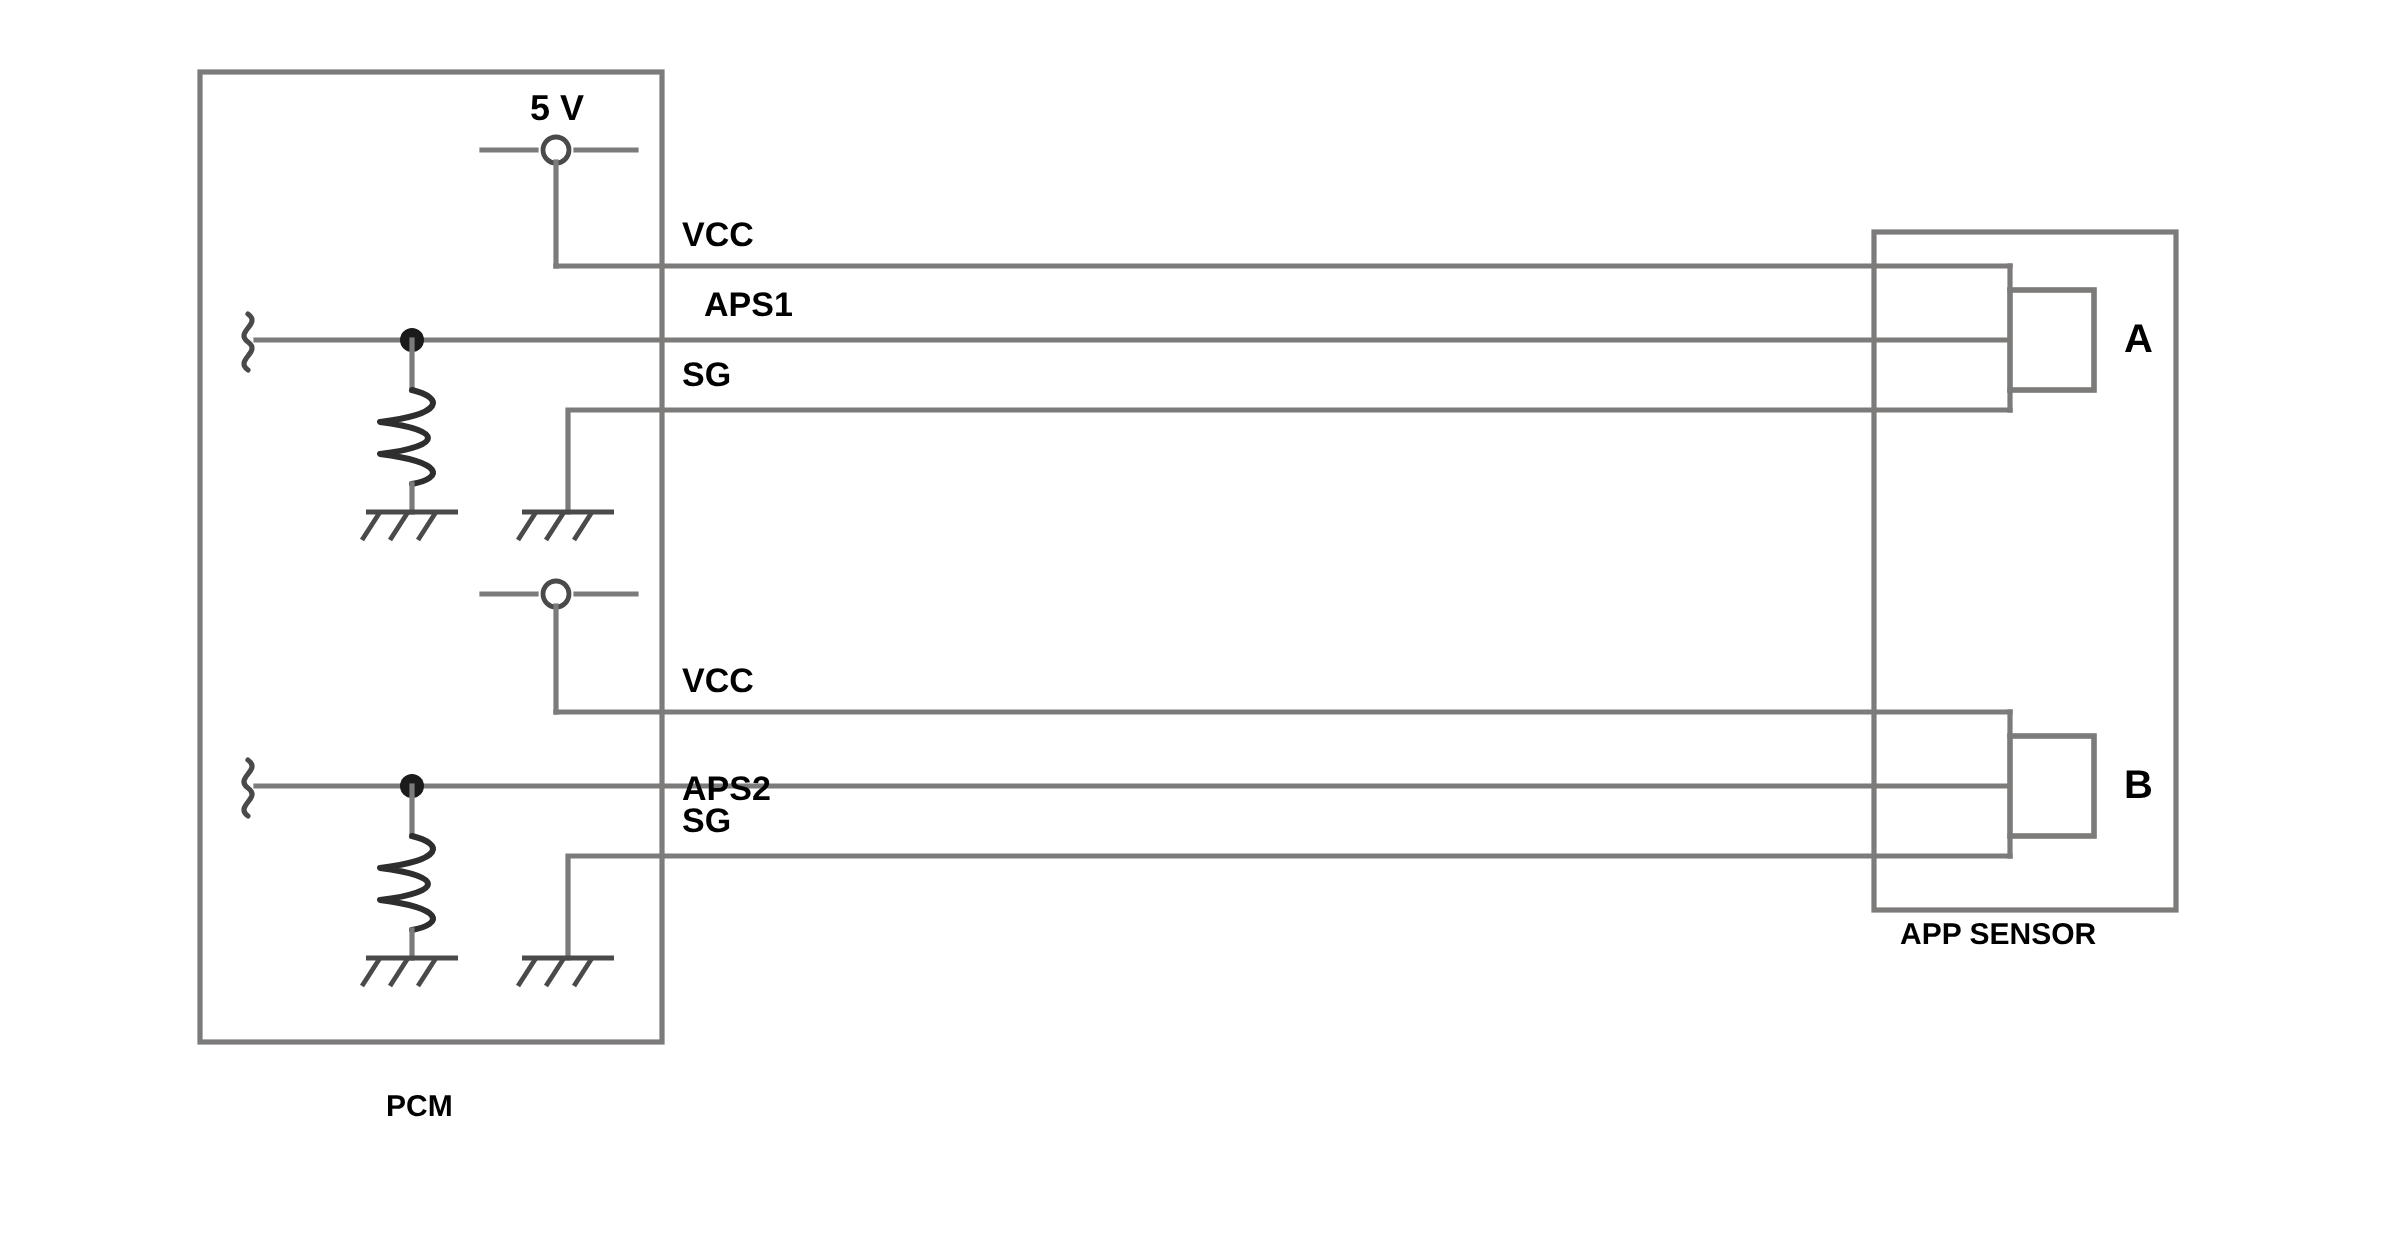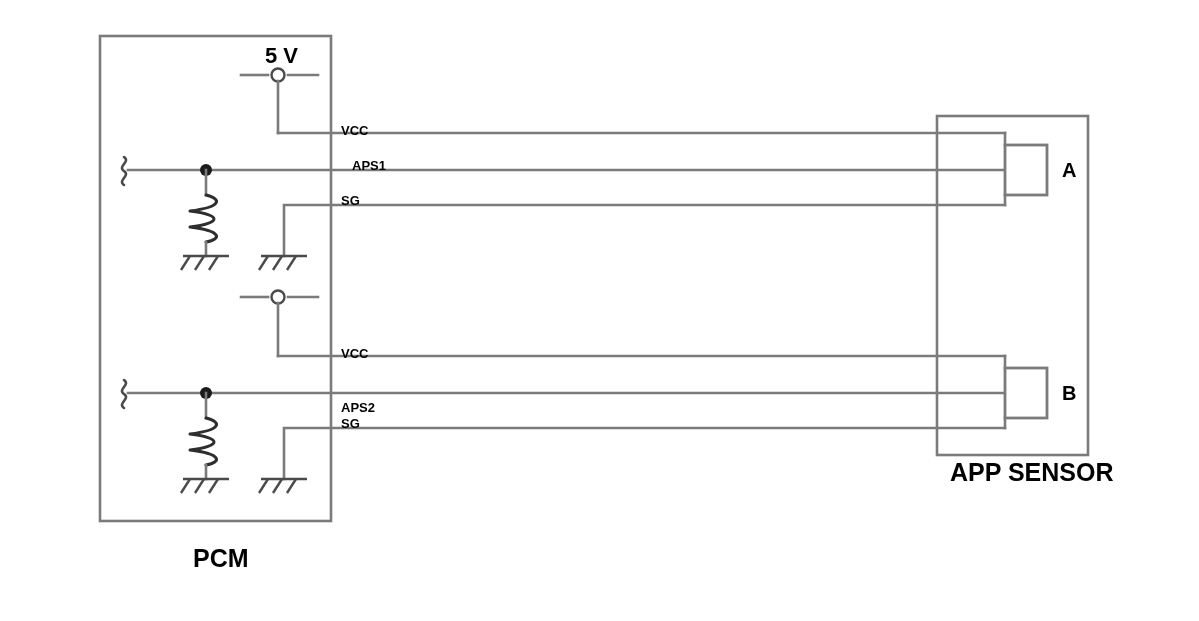--- a/index.html
+++ b/index.html
@@ -68,23 +68,23 @@
     stroke-linecap: round;
   }
   .lbl {
     position: absolute;
     font-family: "Liberation Sans", sans-serif;
     font-weight: bold;
     color: #000000;
     white-space: nowrap;
     line-height: 1;
   }
-  .lbl-wire { font-size: 13px; margin-top: 15px; }
-  .lbl-supply { font-size: 22px; }
-  .lbl-block { font-size: 25px; }
+  .lbl-wire { font-size: 17px; }
+  .lbl-supply { font-size: 18px; }
+  .lbl-block { font-size: 15px; }
   .lbl-term { font-size: 20px; }
 </style>
 </head>
 <body>
 
 <div id="diagram-root">
 
   <svg id="diagram-svg" viewBox="0 0 1199 621">
 
     <rect class="box-outline" x="100" y="36" width="231" height="485"></rect>

